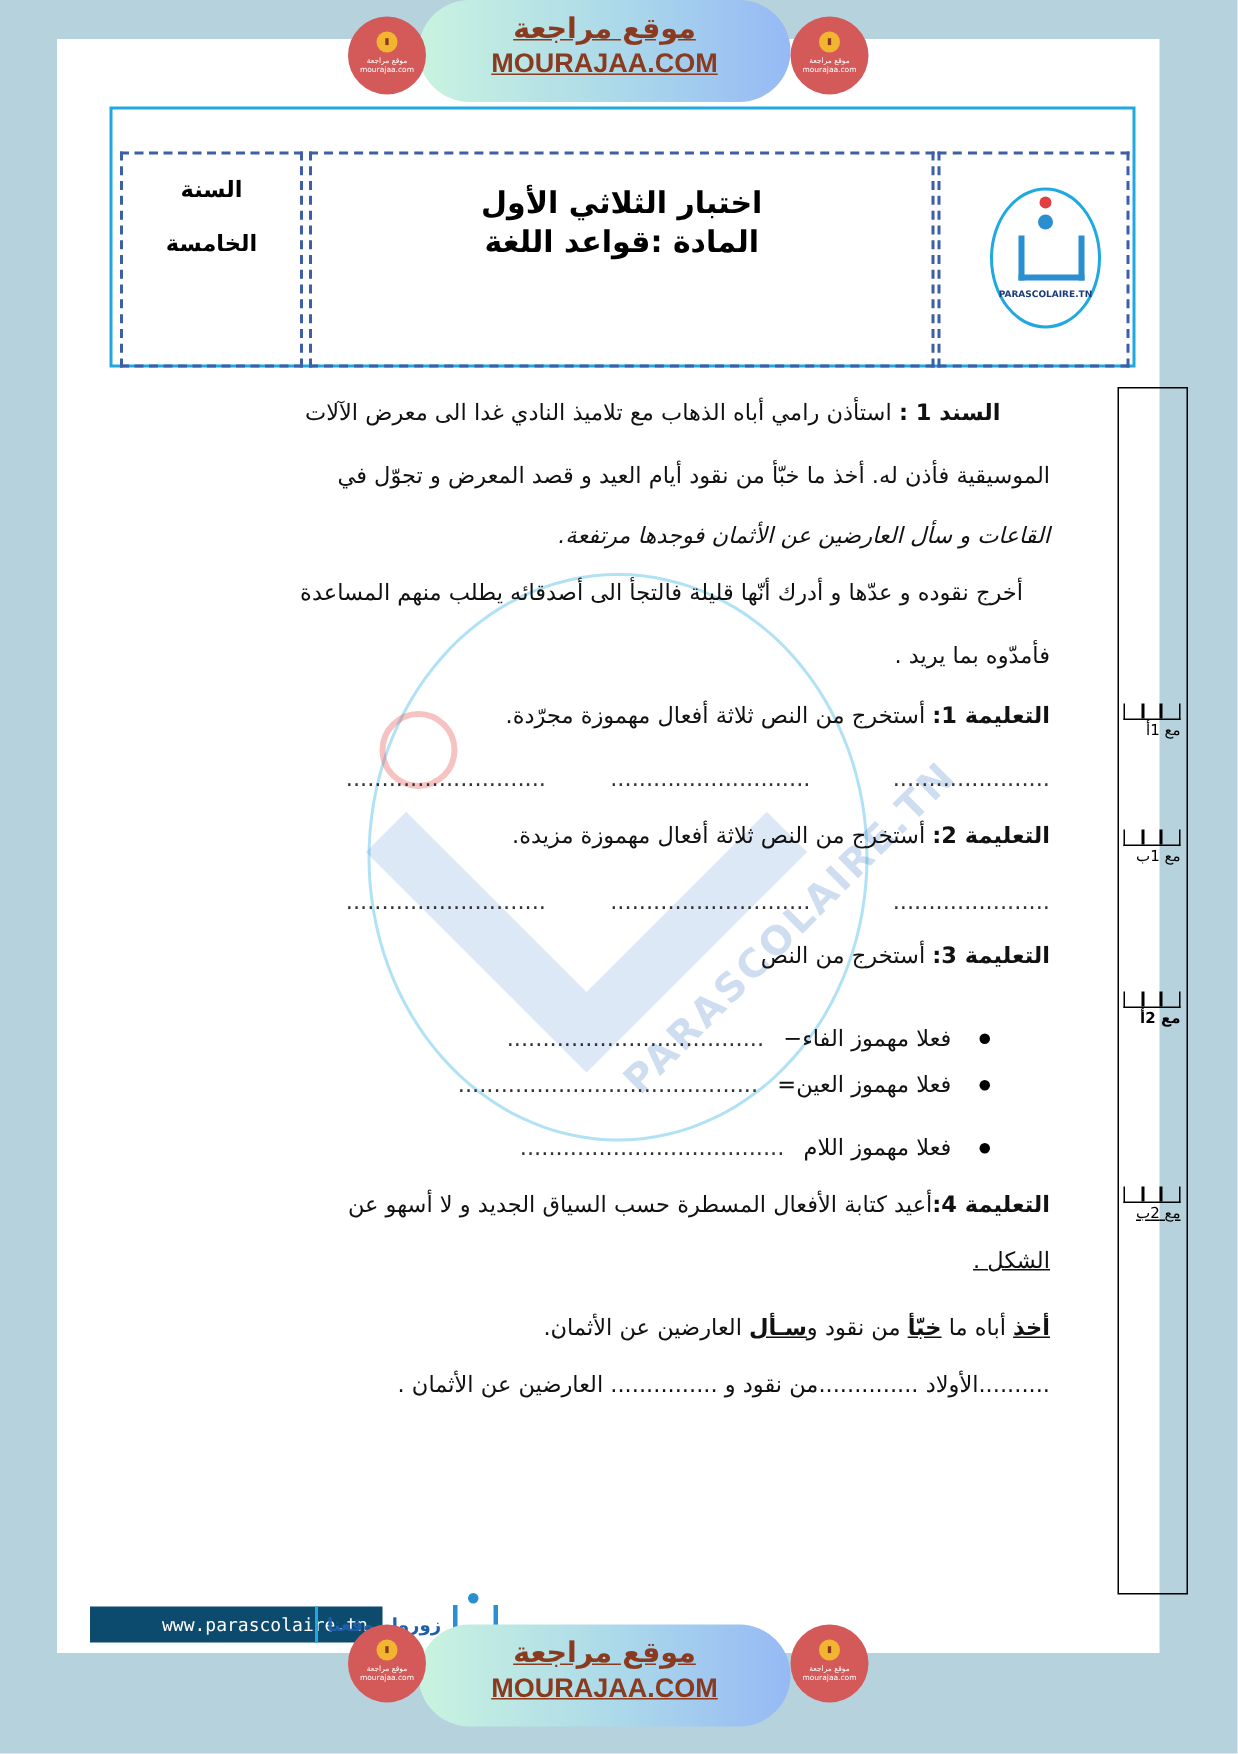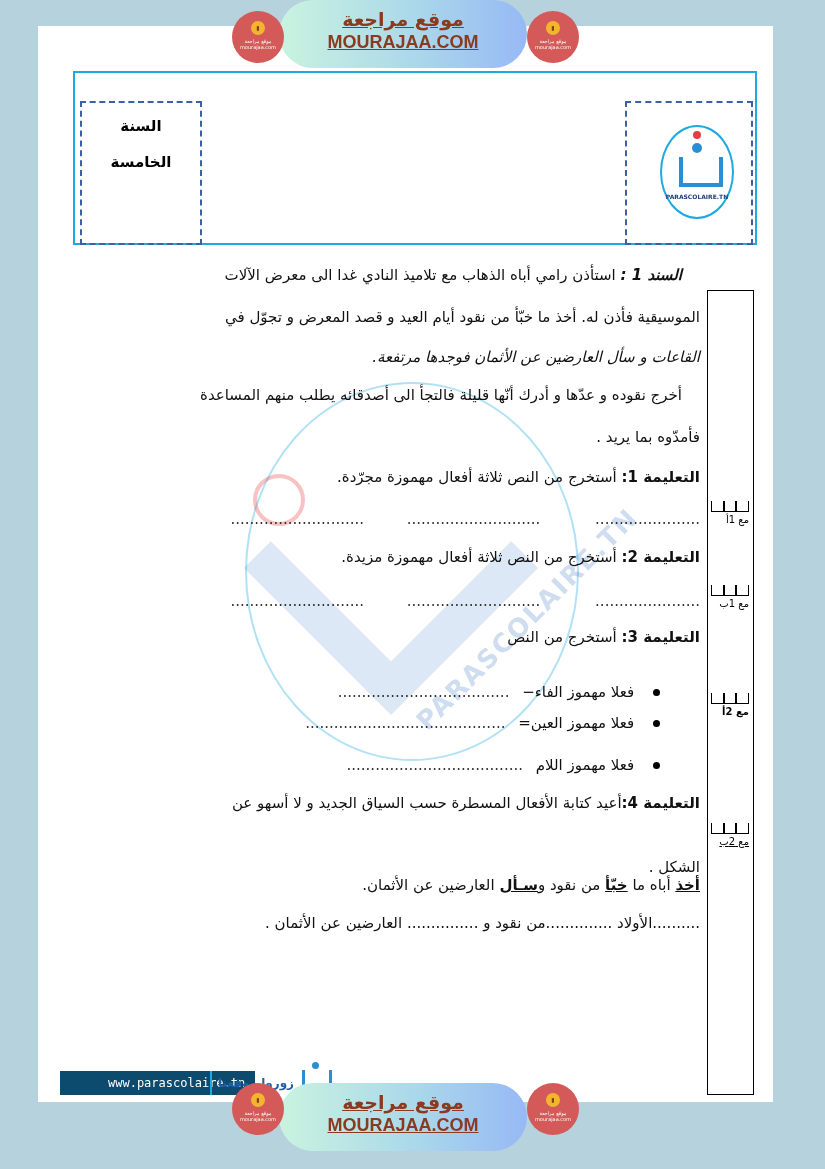--- a/index.html
+++ b/index.html
@@ -20,21 +20,21 @@
   .c-mid{left:131px;width:413px;text-align:center;direction:rtl;}
   .c-mid .t1{font-size:20px;font-weight:bold;margin-top:20px;display:block;}
   .c-mid .t2{font-size:20px;font-weight:bold;display:block;margin-top:2px;}
   .c-right{left:550px;width:124px;}
   .logo{position:absolute;left:33px;top:22px;width:70px;height:90px;border:2px solid #1fa9e0;border-radius:50%;}
   .logo .book{position:absolute;left:17px;top:30px;width:36px;height:26px;border:4px solid #2a8fd0;border-top:none;}
   .logo .head{position:absolute;left:30px;top:16px;width:10px;height:10px;border-radius:50%;background:#2a8fd0;}
   .logo .flag{position:absolute;left:31px;top:4px;width:8px;height:8px;border-radius:50%;background:#e04040;}
   .logo .name{position:absolute;left:0;right:0;top:66px;font-size:6px;font-weight:bold;color:#1b3b7a;text-align:center;}
   
-  .side{position:absolute;left:707px;top:258px;width:45px;height:803px;border:1.5px solid #000;margin-top:32px;}
+  .side{position:absolute;left:745px;top:258px;width:45px;height:803px;border:1.5px solid #000;}
   .score{position:absolute;left:3px;width:38px;}
   .ticks{height:10px;border:1.5px solid #000;border-top:none;position:relative;}
   .ticks i{position:absolute;top:0;bottom:0;width:1.5px;background:#000;}
   .score .lbl{font-size:10px;text-align:right;direction:rtl;margin-top:2px;}
   
   .content{position:absolute;left:110px;top:258px;width:590px;direction:rtl;text-align:justify;font-family:"DejaVu Sans",sans-serif;font-size:15px;color:#111;}
   .line{position:absolute;right:0;left:0;white-space:nowrap;}
   .b{font-weight:bold;}
   .dots{color:#333;letter-spacing:0;}
   .bullet{display:inline-block;width:7px;height:7px;border-radius:50%;background:#000;margin-left:14px;vertical-align:middle;}
@@ -69,39 +69,43 @@
   <span class="dot">▮</span>
   <span class="t">موقع مراجعة</span>
   <span class="t">mourajaa.com</span>
 </div>
 
 <div class="hdr">
   <div class="cell c-left">
     <span>السنة</span>
     <span>الخامسة</span>
   </div>
+  <div class="cell c-mid">
+    <span class="t1">اختبار الثلاثي الأول</span>
+    <span class="t2">المادة  :قواعد اللغة</span>
+  </div>
   <div class="cell c-right">
     <div class="logo">
       <div class="flag"></div>
       <div class="head"></div>
       <div class="book"></div>
       <div class="name">PARASCOLAIRE.TN</div>
     </div>
   </div>
 </div>
 
 <div class="wm">
   <div class="red"></div>
   <div class="v"></div>
   <div class="txt">PARASCOLAIRE.TN</div>
 </div>
 
 <div class="content">
   <div class="line" style="top:8px;">
-    <span class="b" style="margin-right:18px;font-style:italic;">السند 1 :</span>
+    <span class="b" style="margin-right:33px;">السند 1 :</span>
     <span>استأذن رامي أباه الذهاب مع تلاميذ النادي غدا الى معرض الآلات</span>
   </div>
   <div class="line" style="top:50px;">الموسيقية فأذن له. أخذ ما خبّأ من نقود أيام العيد و قصد المعرض و تجوّل في</div>
   <div class="line" style="top:90px;font-style:italic;">القاعات و سأل العارضين عن الأثمان فوجدها مرتفعة.</div>
   <div class="line" style="top:128px;padding-right:18px;">أخرج نقوده و عدّها و أدرك أنّها قليلة فالتجأ الى أصدقائه يطلب منهم المساعدة</div>
   <div class="line" style="top:170px;">فأمدّوه بما يريد .</div>
 
   <div class="line" style="top:210px;">
     <span class="b">التعليمة 1:</span>
     <span>أستخرج من النص ثلاثة أفعال مهموزة مجرّدة.</span>
@@ -138,21 +142,21 @@
   </div>
   <div class="line" style="top:498px;padding-right:40px;">
     <span class="bullet"></span>
     <span>فعلا مهموز اللام</span>
     <span class="dots" style="margin-right:8px;">.....................................</span>
   </div>
 
   <div class="line" style="top:536px;">
     <span class="b">التعليمة 4:</span><span>أعيد كتابة الأفعال المسطرة حسب السياق الجديد و لا أسهو عن</span>
   </div>
-  <div class="line" style="top:600px;">الشكل .</div>
+  <div class="line" style="top:573px;text-decoration:underline;">الشكل .</div>
   <div class="line" style="top:618px;">
     <span class="u">أخذ</span><span> أباه ما </span><span class="u">خبّأ</span><span> من نقود و</span><span class="u">سـأل</span><span> العارضين عن الأثمان.</span>
   </div>
   <div class="line" style="top:656px;">..........الأولاد ..............من نقود و ............... العارضين عن الأثمان .</div>
 </div>
 
 <div class="side">
   <div class="score" style="top:210px;">
     <div class="ticks">
         <i style="left:11px"></i>

